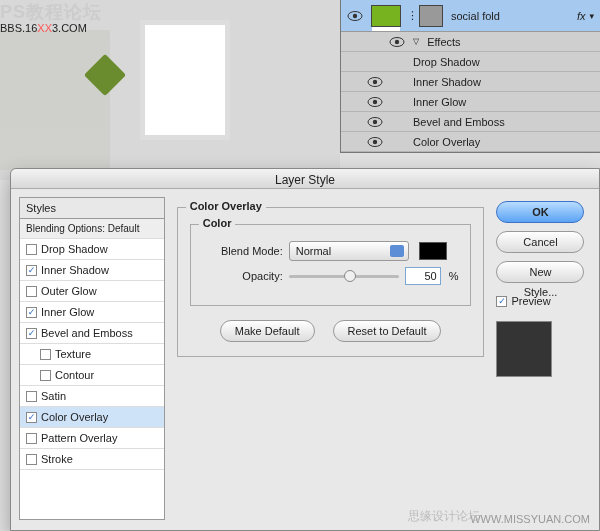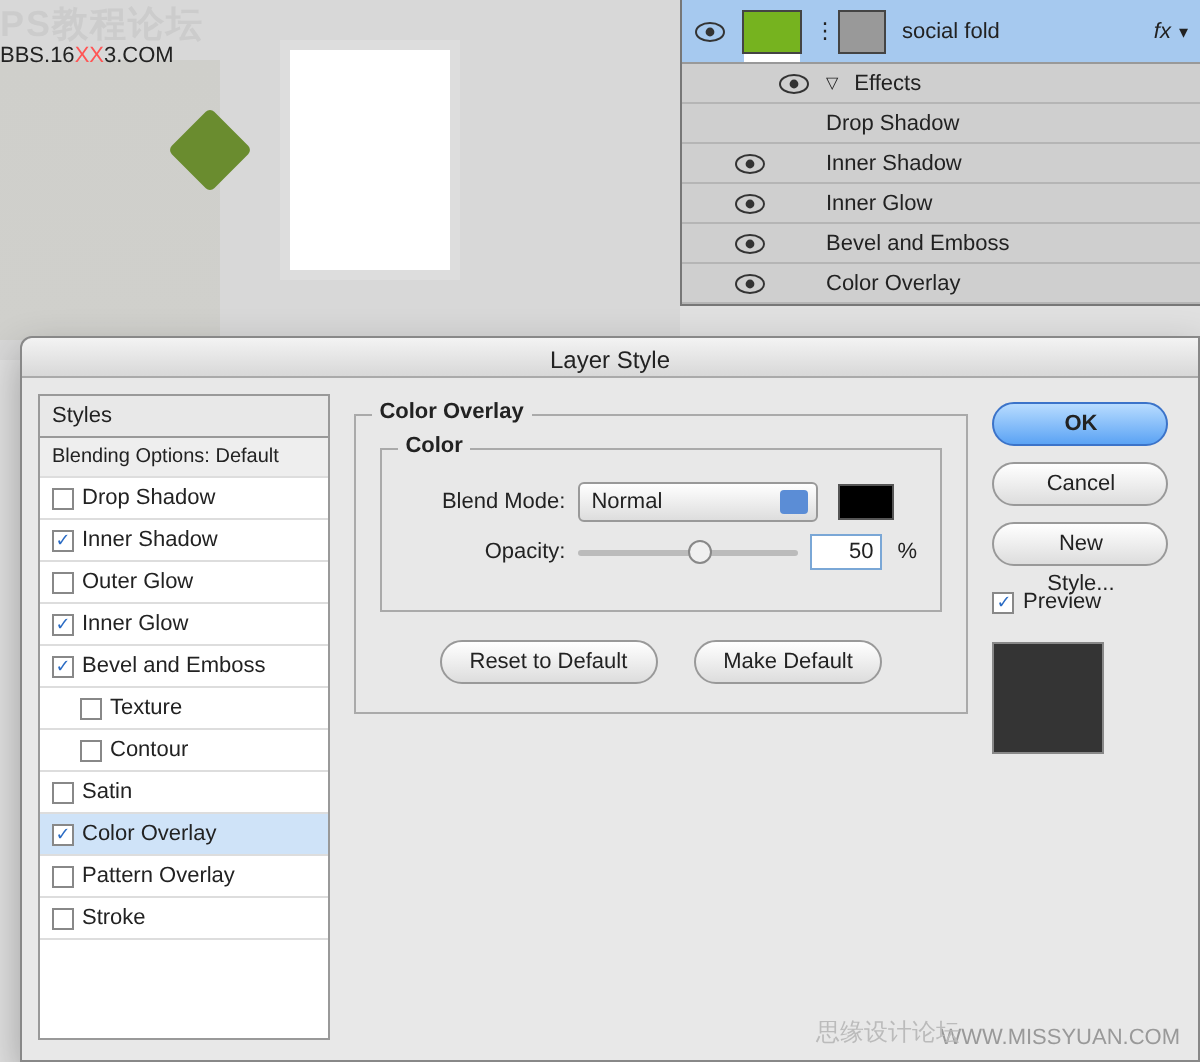--- a/index.html
+++ b/index.html
@@ -219,22 +219,22 @@
           <div class="row">
             <span class="lbl">Opacity:</span>
             <div class="slider">
                 <div class="slider-thumb"></div>
               </div>
             <input class="num" value="50" style="">
             <span class="pct">%</span>
           </div>
         </div>
         <div class="btnrow">
+          <div class="macbtn">Make Default</div>
           <div class="macbtn">Reset to Default</div>
-          <div class="macbtn">Make Default</div>
         </div>
       </div>
     </div>
 
     <div class="right-col">
       <div class="macbtn primary">OK</div>
       <div class="macbtn wide">Cancel</div>
       <div class="macbtn wide">New Style...</div>
       <div class="prev-chk">
         <span class="chk">✓</span>

